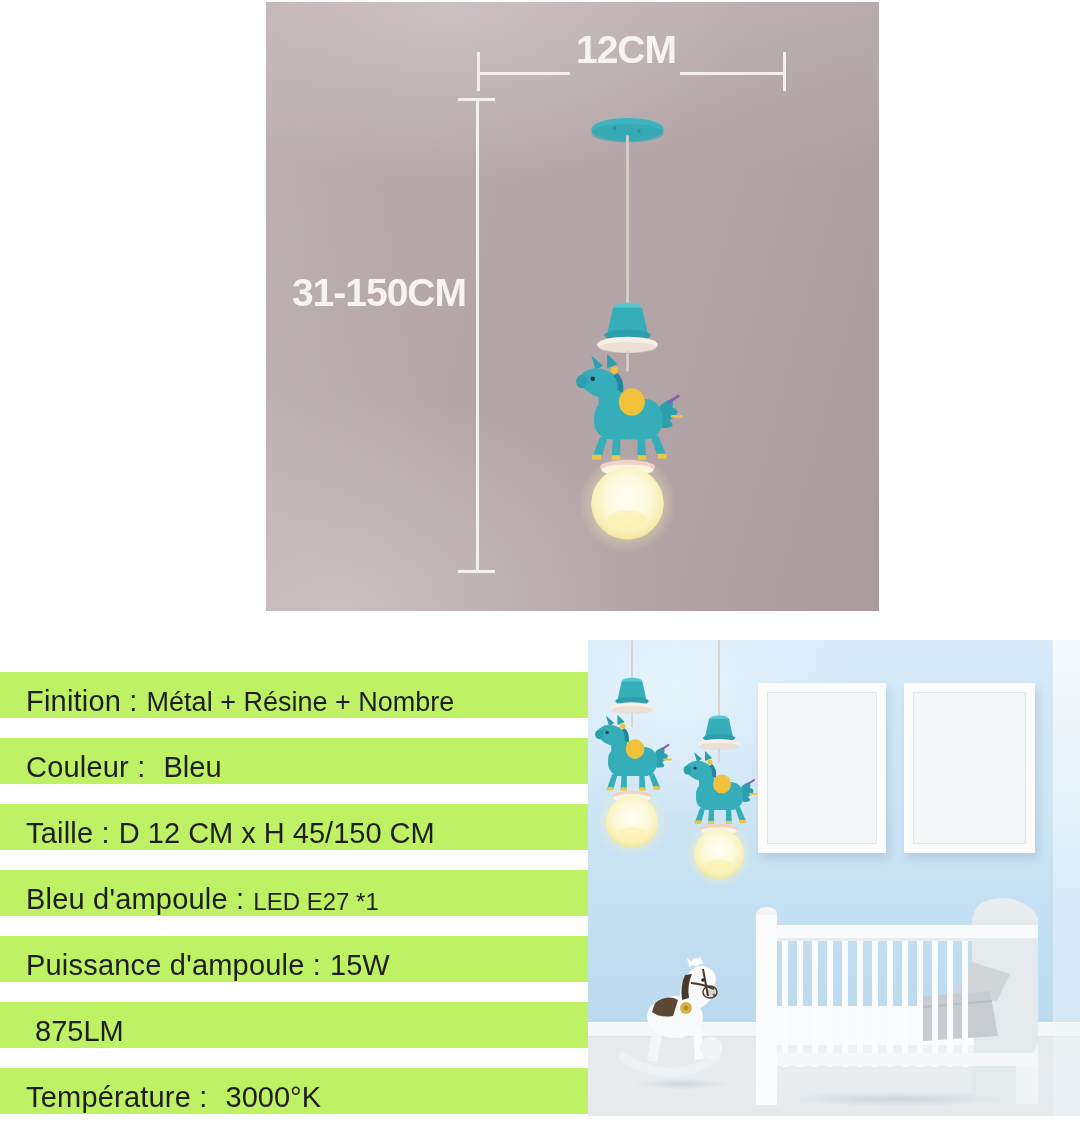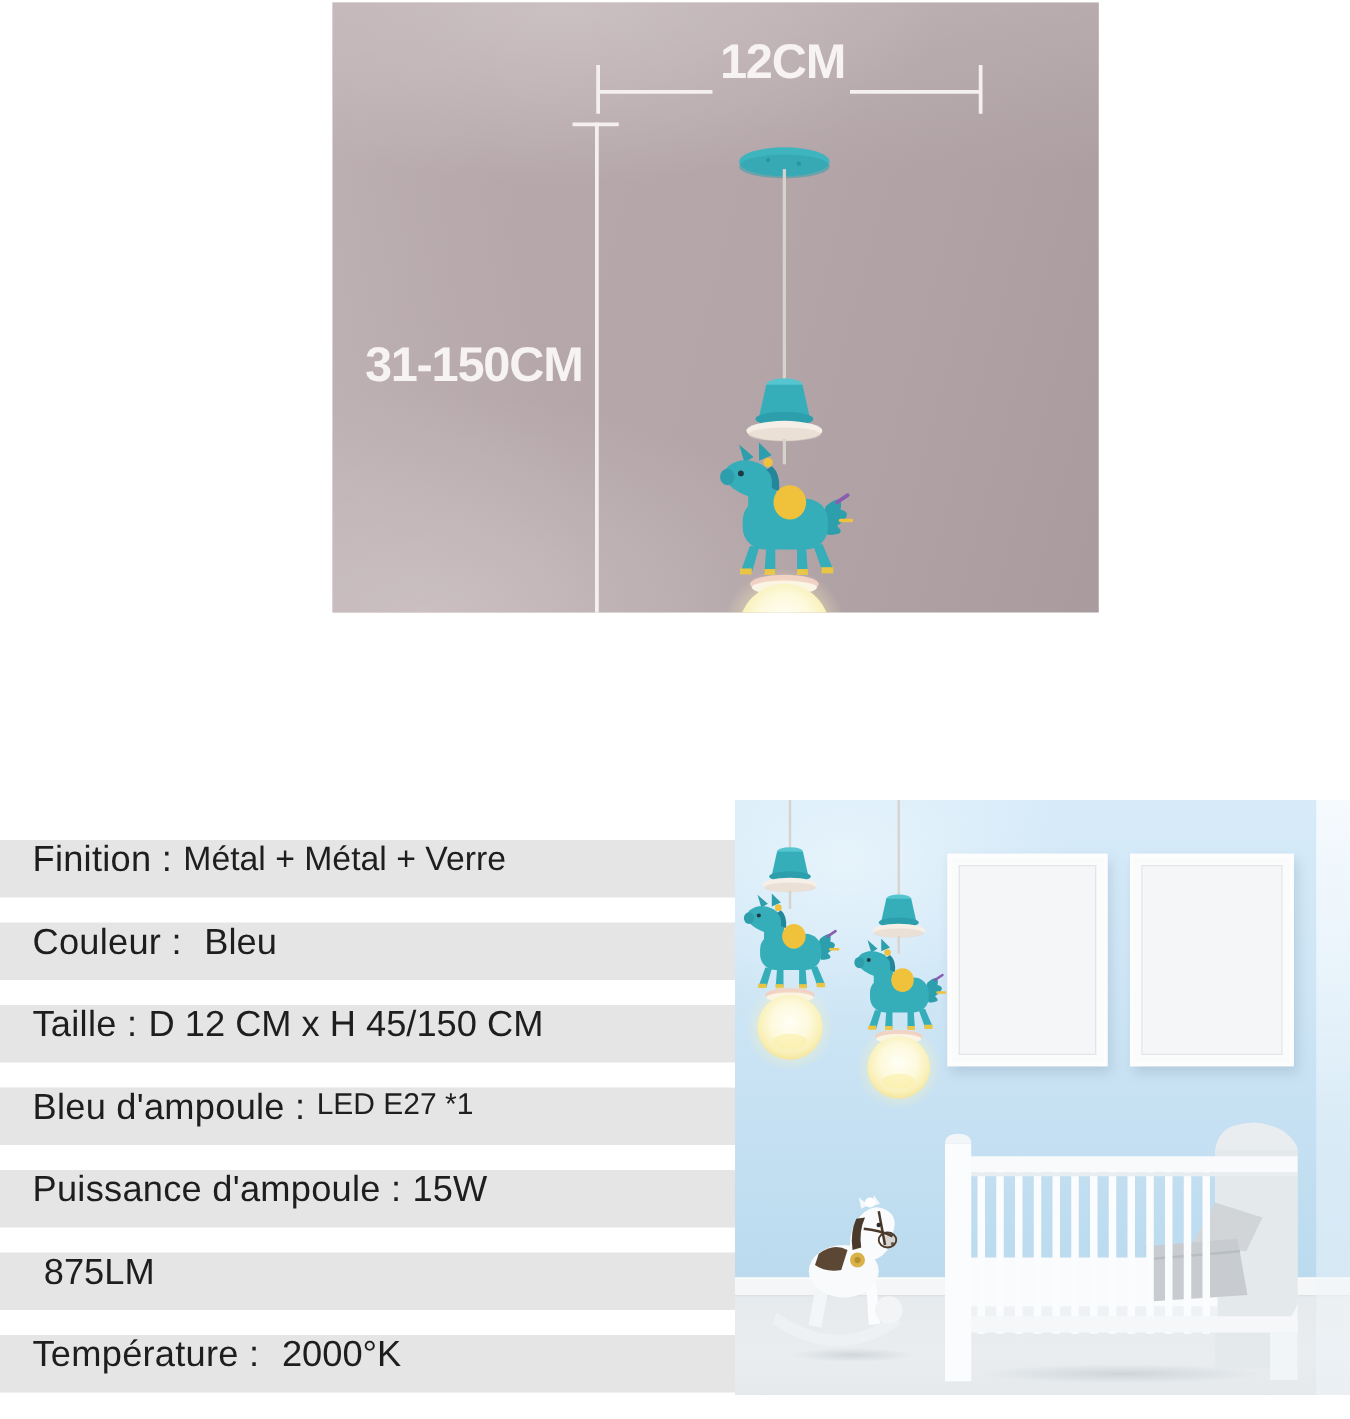--- a/index.html
+++ b/index.html
@@ -2,39 +2,39 @@
 <html><head>
 <meta charset="utf-8">
 <style>
   * { margin:0; padding:0; box-sizing:border-box; }
   html,body { width:1080px; height:1135px; background:#ffffff; overflow:hidden;
               font-family:"Liberation Sans", sans-serif; }
   .stage { position:relative; width:1080px; height:1135px; background:#fff; }
 
   
   .photo-top {
-    position:absolute; left:266px; top:2px; width:613px; height:488px; overflow:hidden;
+    position:absolute; left:266px; top:2px; width:613px; height:609px; overflow:hidden;
     background:
       radial-gradient(90% 55% at 30% 0%, rgba(216,206,208,.55), rgba(216,206,208,0) 55%),
       radial-gradient(120% 80% at 12% 100%, rgba(224,214,216,.5), rgba(224,214,216,0) 45%),
       linear-gradient(105deg, #b8aaac 0%, #b3a5a8 55%, #a99b9e 100%);
   }
   .photo-top .corner-shade {
     position:absolute; left:0; top:0; width:100%; height:100%;
     background: linear-gradient(75deg, rgba(201,190,192,.45) 0%, rgba(201,190,192,0) 30%),
                 linear-gradient(180deg, rgba(206,196,198,.35) 0%, rgba(206,196,198,0) 28%);
   }
   .dim-line { position:absolute; background:#f3f0ef; }
   .dim-text { position:absolute; color:#f6f3f2; font-weight:bold; letter-spacing:-1px;
               font-size:39px; white-space:nowrap; }
 
   
   .spec-row {
-    position:absolute; left:0; width:588px; height:46px; background:#e5e5e5;
-    display:flex; align-items:flex-start; padding-left:26px; color:#1e1e1e;
+    position:absolute; left:0; width:588px; height:46px; background:#bef264;
+    display:flex; align-items:flex-end; padding-left:26px; color:#1e1e1e;
   }
   .spec-label { font-size:29px; letter-spacing:.2px; white-space:pre; }
   .spec-value { font-size:29px; margin-left:9px; white-space:pre; }
   .val-m  { font-size:27px; }
   .val-sm { font-size:24px; }
   .gap-wide { margin-left:18px; }
 
   
   .photo-room {
     position:absolute; left:588px; top:640px; width:492px; height:476px; overflow:hidden;
@@ -138,21 +138,21 @@
 
     <div class="dim-line" style="left:210px; top:96px; width:3px; height:474px;"></div>
     <div class="dim-line" style="left:192px; top:96px; width:37px; height:3px;"></div>
     <div class="dim-line" style="left:192px; top:568px; width:37px; height:3px;"></div>
     <div class="dim-text" style="left:8px; top:269px; width:192px; text-align:right;">31-150CM</div>
   </div>
 
   <div>
     <div class="spec-row" style="top:672px">
       <span class="spec-label">Finition :</span>
-      <span class="spec-value val-m">Métal + Métal + Verre</span>
+      <span class="spec-value val-m">Métal + Résine + Nombre</span>
     </div>
     <div class="spec-row" style="top:738px">
       <span class="spec-label">Couleur :</span>
       <span class="spec-value gap-wide">Bleu</span>
     </div>
     <div class="spec-row" style="top:804px">
       <span class="spec-label">Taille :</span>
       <span class="spec-value">D 12 CM x H 45/150 CM</span>
     </div>
     <div class="spec-row" style="top:870px">
@@ -161,21 +161,21 @@
     </div>
     <div class="spec-row" style="top:936px">
       <span class="spec-label">Puissance d'ampoule :</span>
       <span class="spec-value">15W</span>
     </div>
     <div class="spec-row" style="top:1002px">
       <span class="spec-value">875LM</span>
     </div>
     <div class="spec-row" style="top:1068px">
       <span class="spec-label">Température :</span>
-      <span class="spec-value gap-wide">2000°K</span>
+      <span class="spec-value gap-wide">3000°K</span>
     </div>
   </div>
 
   <div class="photo-room">
     <div class="skirting"></div>
     <div class="floor"></div>
     <div class="room-strip"></div>
 
     <div class="frame" style="left:170px; width:128px;">
       <div class="inner"></div>

